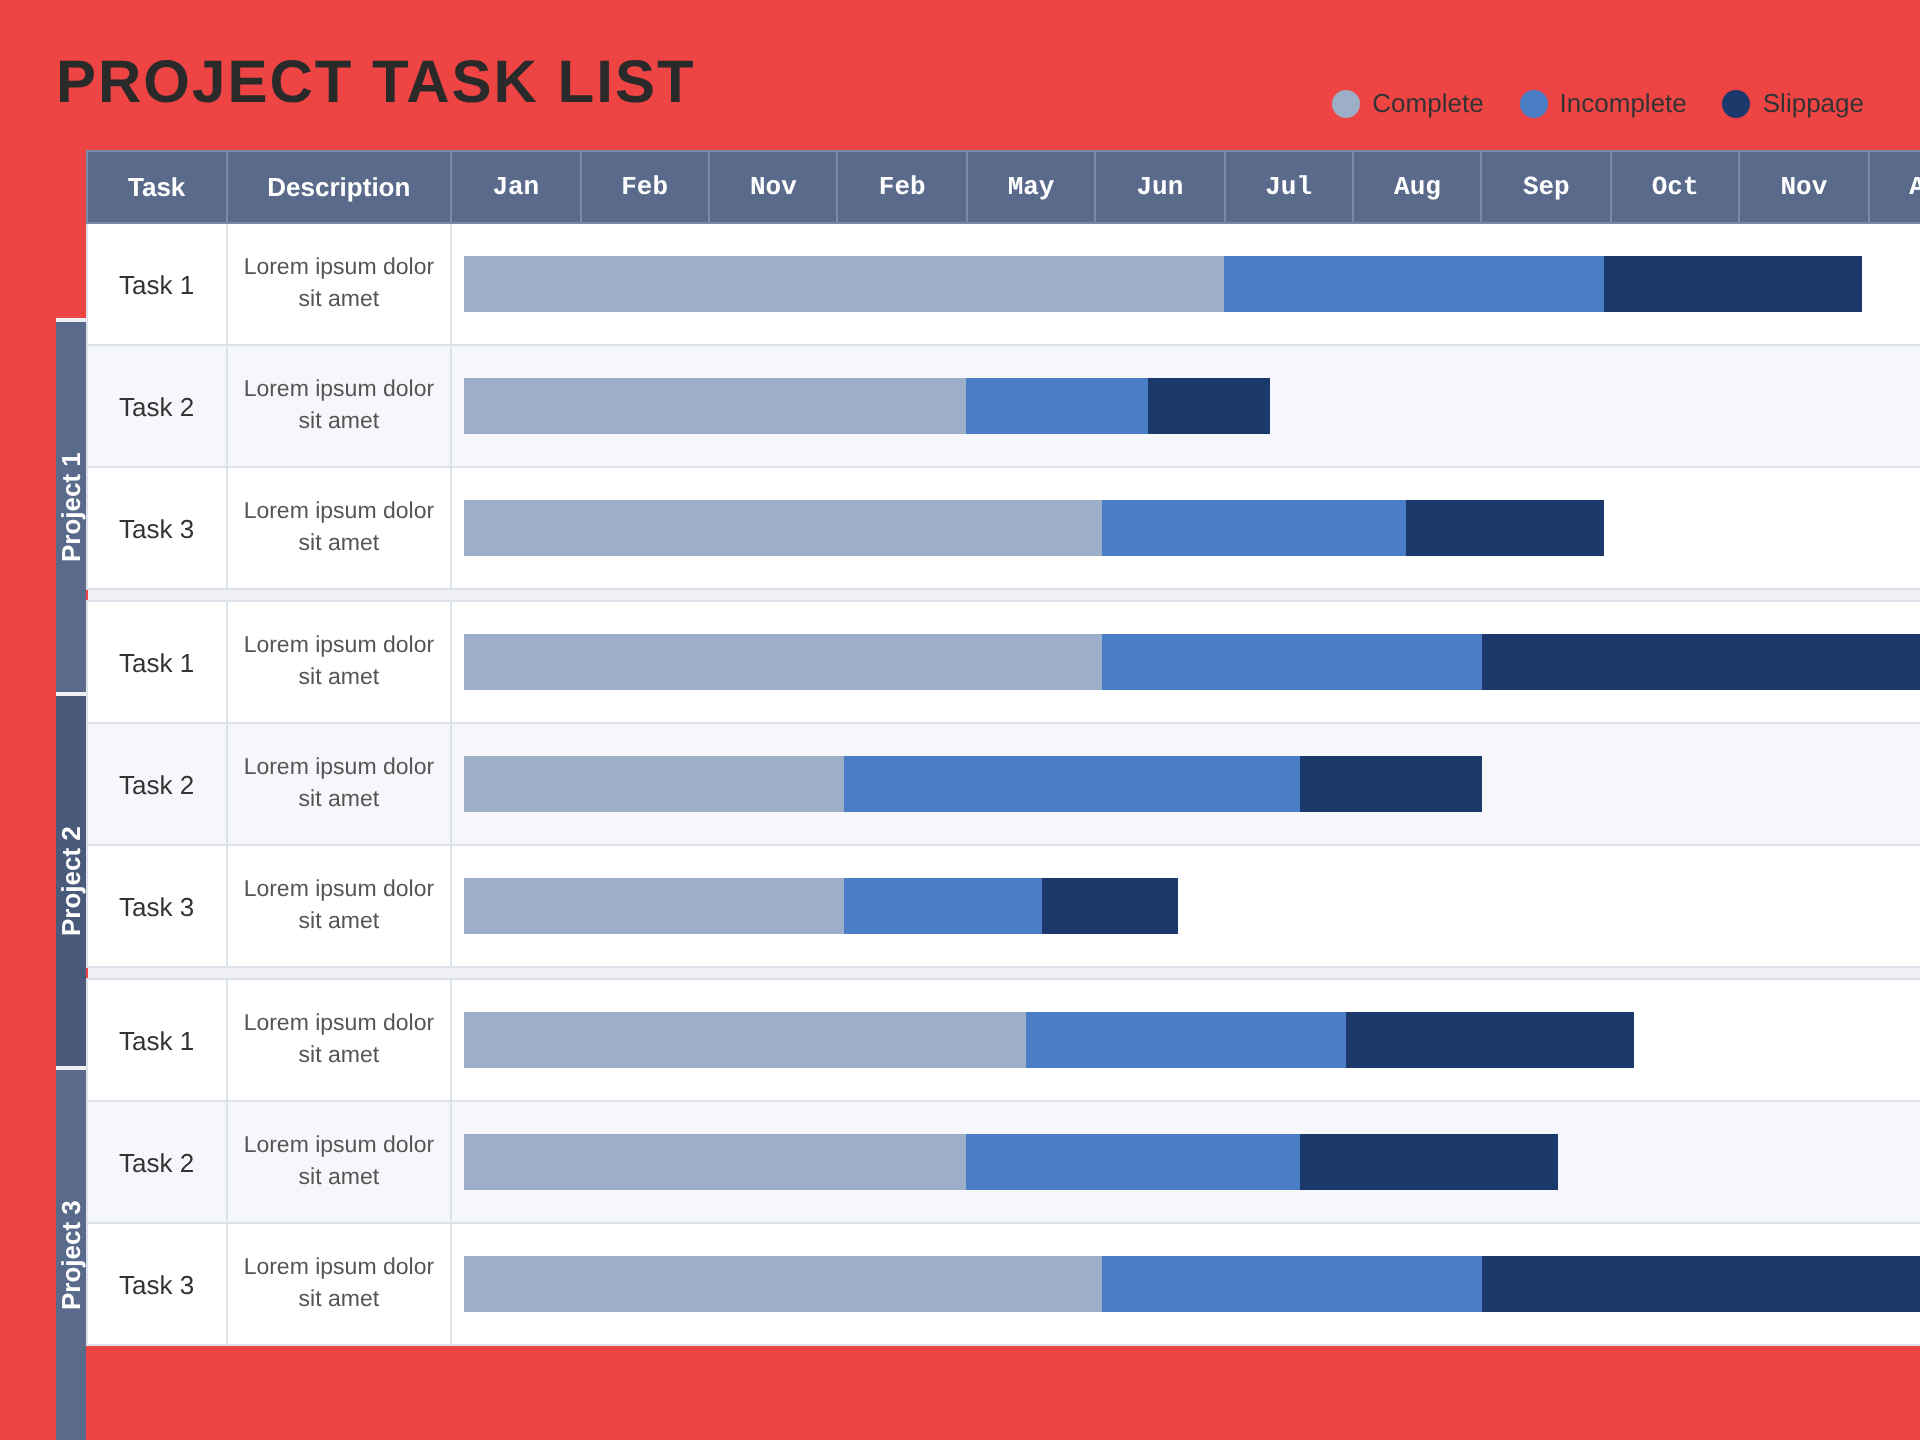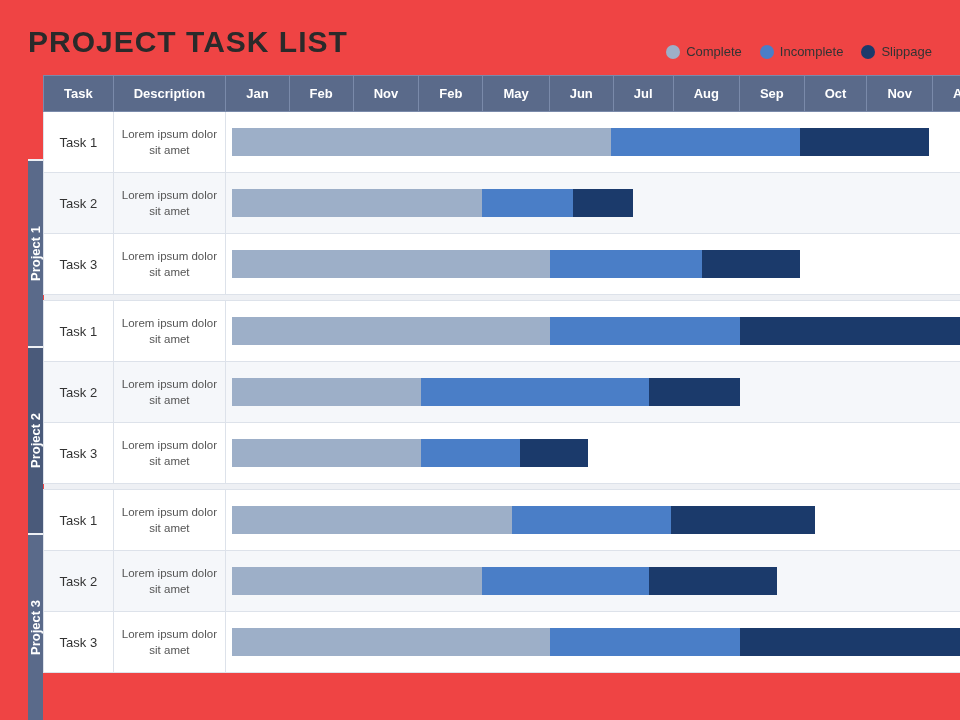--- a/index.html
+++ b/index.html
@@ -86,21 +86,21 @@
       background: #5a6a8a;
       color: white;
       font-weight: 700;
       font-size: 13px;
       padding: 10px 20px;
       text-align: center;
       border: 1px solid #7a8aaa;
     }
     thead th.task-col { width: 90px; }
     thead th.desc-col { width: 140px; margin-left: 33px; }
-    thead th.month-col { width: 52px; }
+    thead th.month-col { width: 52px; font-family: Liberation Mono, monospace; }
 
     tbody tr {
       background: white;
     }
     tbody tr:nth-child(even) {
       background: #f5f7fa;
     }
     tbody td {
       border: 1px solid #dde2ea;
       padding: 0;

